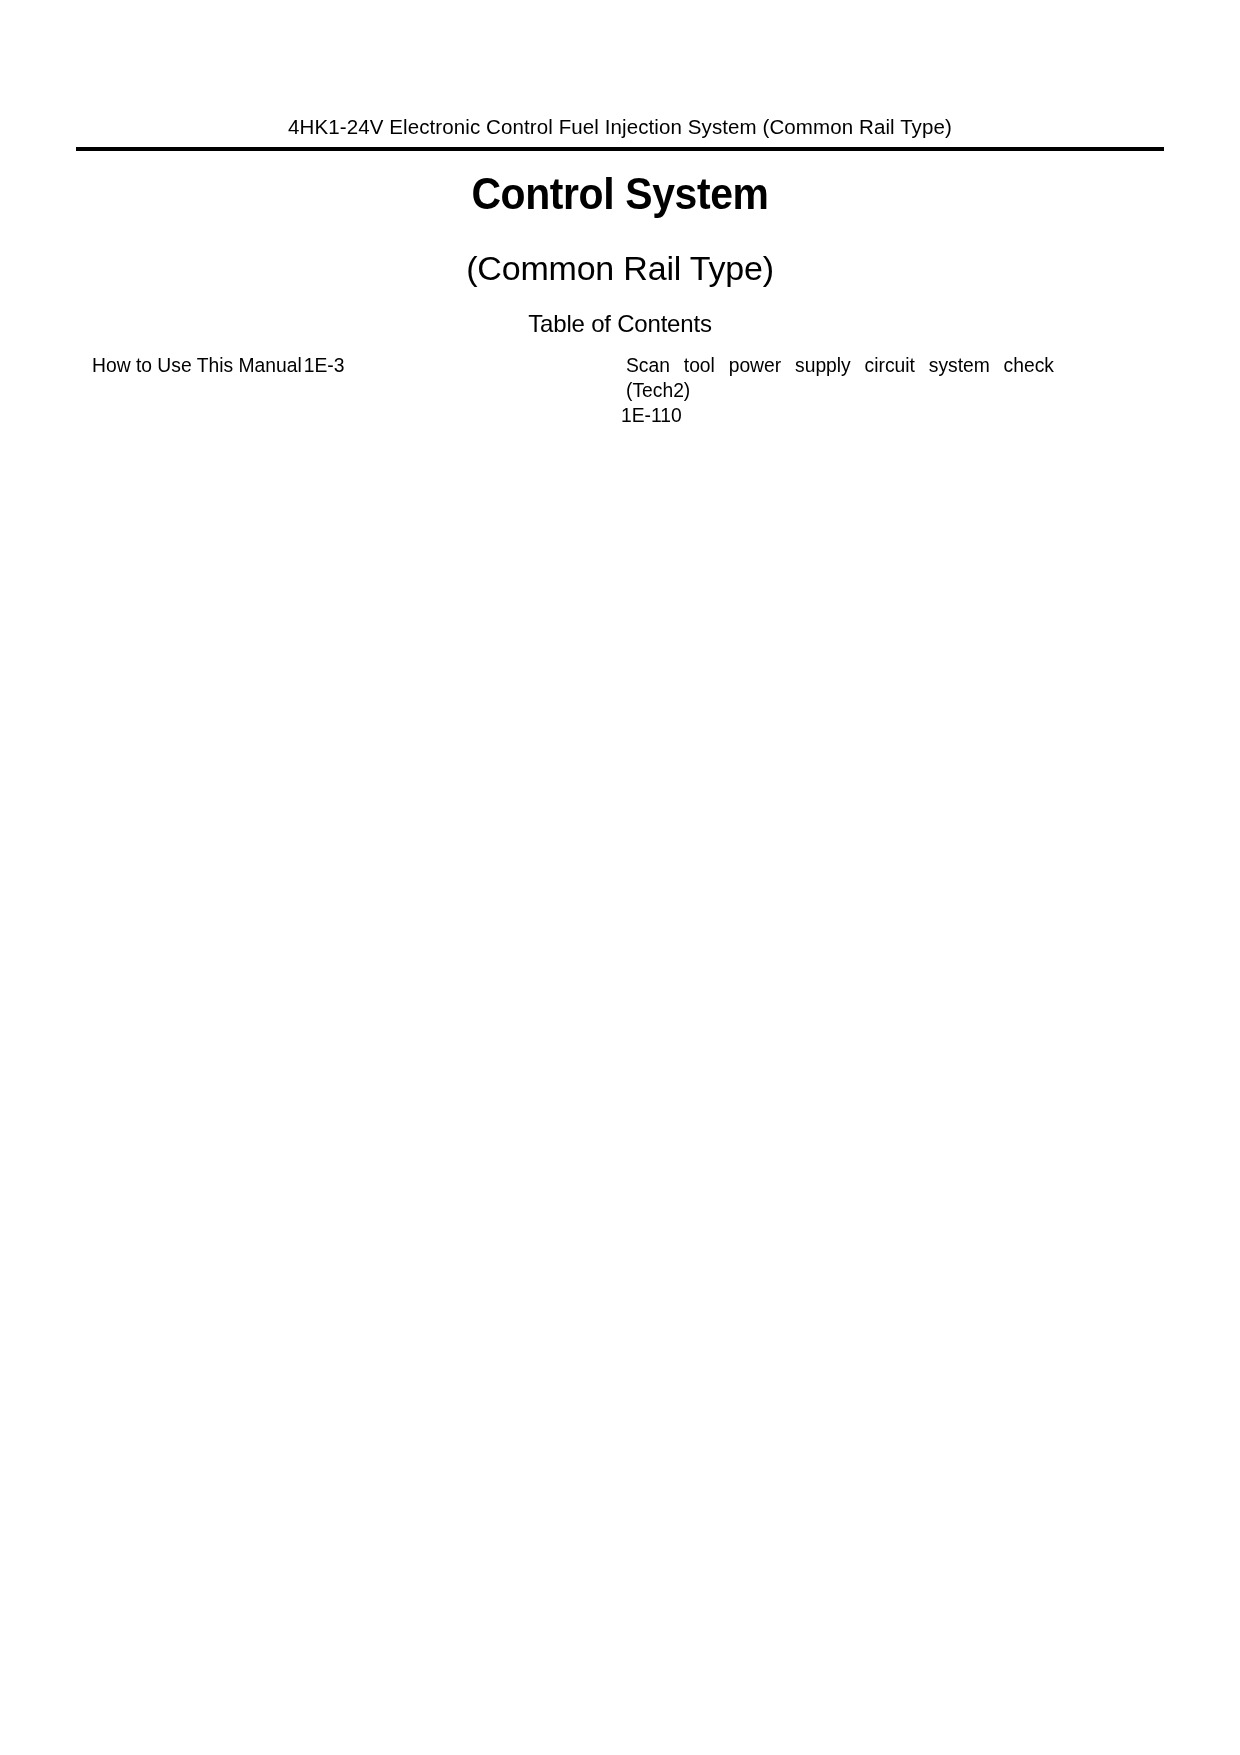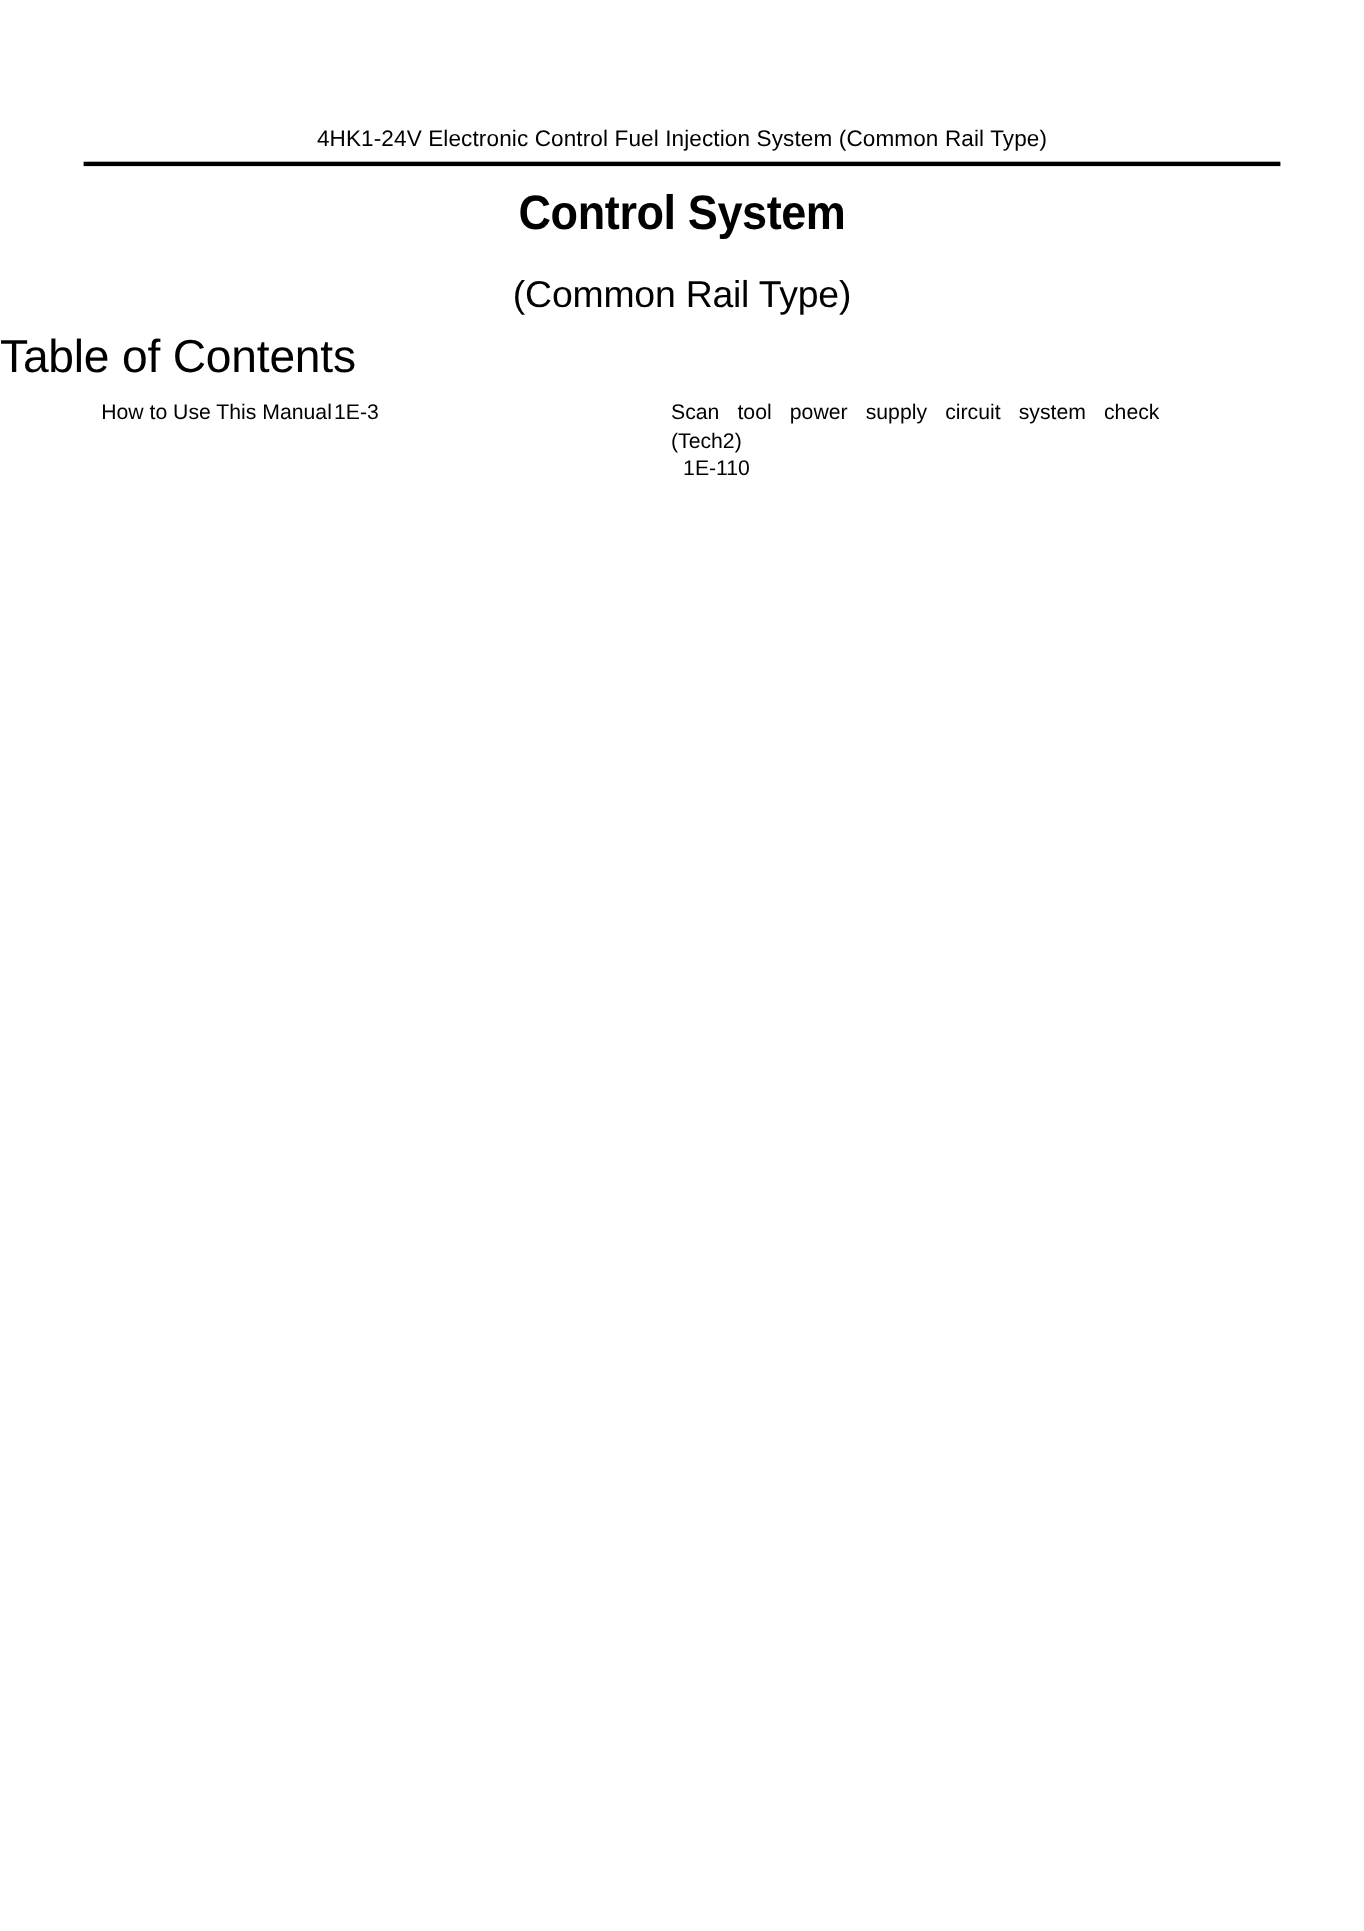--- a/index.html
+++ b/index.html
@@ -50,23 +50,24 @@
   .title-sub {
     text-align: center;
     font-size: 34px;
     font-weight: normal;
     margin-top: 20px;
     line-height: 1.28;
     letter-spacing: -0.2px;
   }
   .title-sub .ln2 { display: block; margin-top: 18px; }
   .title-toc {
-    font-size: 42px;
+    text-align: center;
+    font-size: 24px;
     font-weight: normal;
-    margin-top: 8px;
+    margin-top: 19px;
     line-height: 1.2;
     letter-spacing: -0.2px;
   }
 
   
   .toc {
     display: flex;
     margin: 14px 76px 0 76px;
     gap: 44px;
     align-items: flex-start;
@@ -118,20 +119,21 @@
 
   
   .entry.wrap {
     white-space: normal;
   }
   .entry .just {
     text-align: justify;
     text-align-last: justify;
     font-size: 19.3px;
     line-height: 1.315;
+    margin-left: 16px;
   }
   .entry .just.nolast {
     text-align: justify;
     text-align-last: left;
   }
   .leader-only {
     display: flex;
     align-items: baseline;
     width: 100%;
   }

